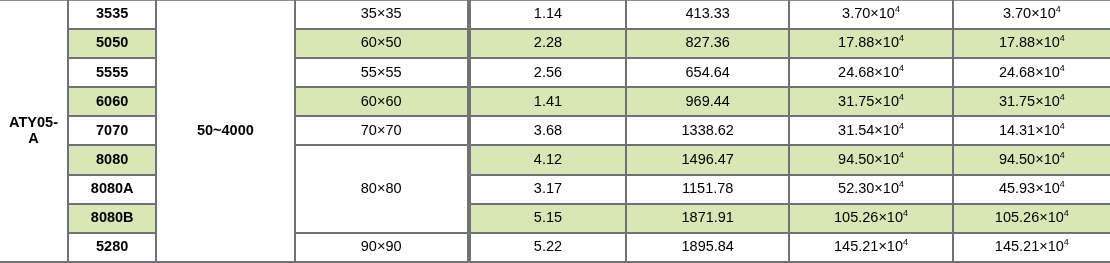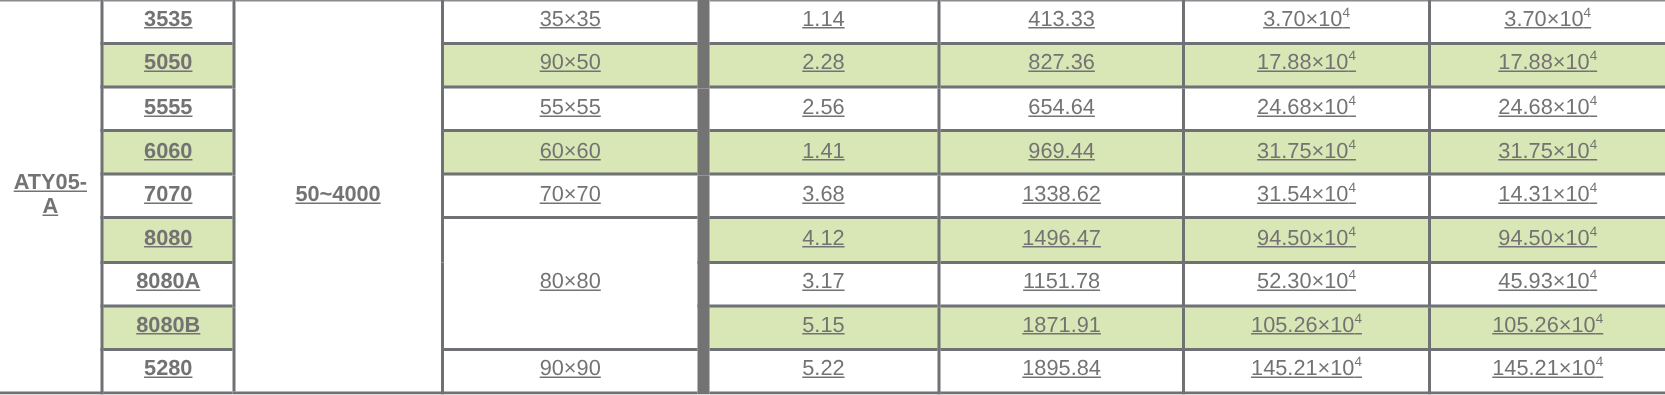--- a/index.html
+++ b/index.html
@@ -18,33 +18,32 @@
     width: 1110px;
     height: 263px;
     border-collapse: collapse;
     table-layout: fixed;
     background: #ffffff;
   }
 
   #spec-table td {
     padding: 0 6px;
     font-size: 14.5px;
-    color: #737373;
+    color: #000000;
     text-align: center;
     vertical-align: middle;
     line-height: 1.1;
     box-sizing: border-box;
-    text-decoration: underline;
   }
 
   
   .col-series   { width: 68px;  border-right: 2px solid #6f7174; }
   .col-model    { width: 88px;  border-right: 2px solid #6f7174; }
   .col-stroke   { width: 138px; border-right: 2px solid #6f7174; }
-  .col-size     { width: 174px; border-right: 8px solid #737373; }
+  .col-size     { width: 174px; border-right: 4px solid #737373; }
   .col-ratio    { width: 157px; border-right: 2px solid #6f7174; }
   .col-torque   { width: 163px; border-right: 2px solid #6f7174; }
   .col-load-a   { width: 163px; border-right: 2px solid #6f7174; }
   .col-load-b   { width: 157px; }
 
   
   .rowline { border-top: 2px solid #6f7174; }
   .toprule { border-top: 1.5px solid #8a8c8f; }
   .botrule { border-bottom: 2px solid #6f7174; }
 
@@ -100,21 +99,21 @@
       <td class="col-load-a toprule">
         <span class="sci-num"><span>3.70×10</span><sup>4</sup></span>
       </td>
       <td class="col-load-b toprule">
         <span class="sci-num"><span>3.70×10</span><sup>4</sup></span>
       </td>
     </tr>
 
     <tr>
       <td class="col-model blue-bold green rowline">5050</td>
-      <td class="col-size green rowline">90×50</td>
+      <td class="col-size green rowline">60×50</td>
       <td class="col-ratio green rowline">2.28</td>
       <td class="col-torque green rowline">827.36</td>
       <td class="col-load-a green rowline">
         <span class="sci-num"><span>17.88×10</span><sup>4</sup></span>
       </td>
       <td class="col-load-b green rowline">
         <span class="sci-num"><span>17.88×10</span><sup>4</sup></span>
       </td>
     </tr>
 

